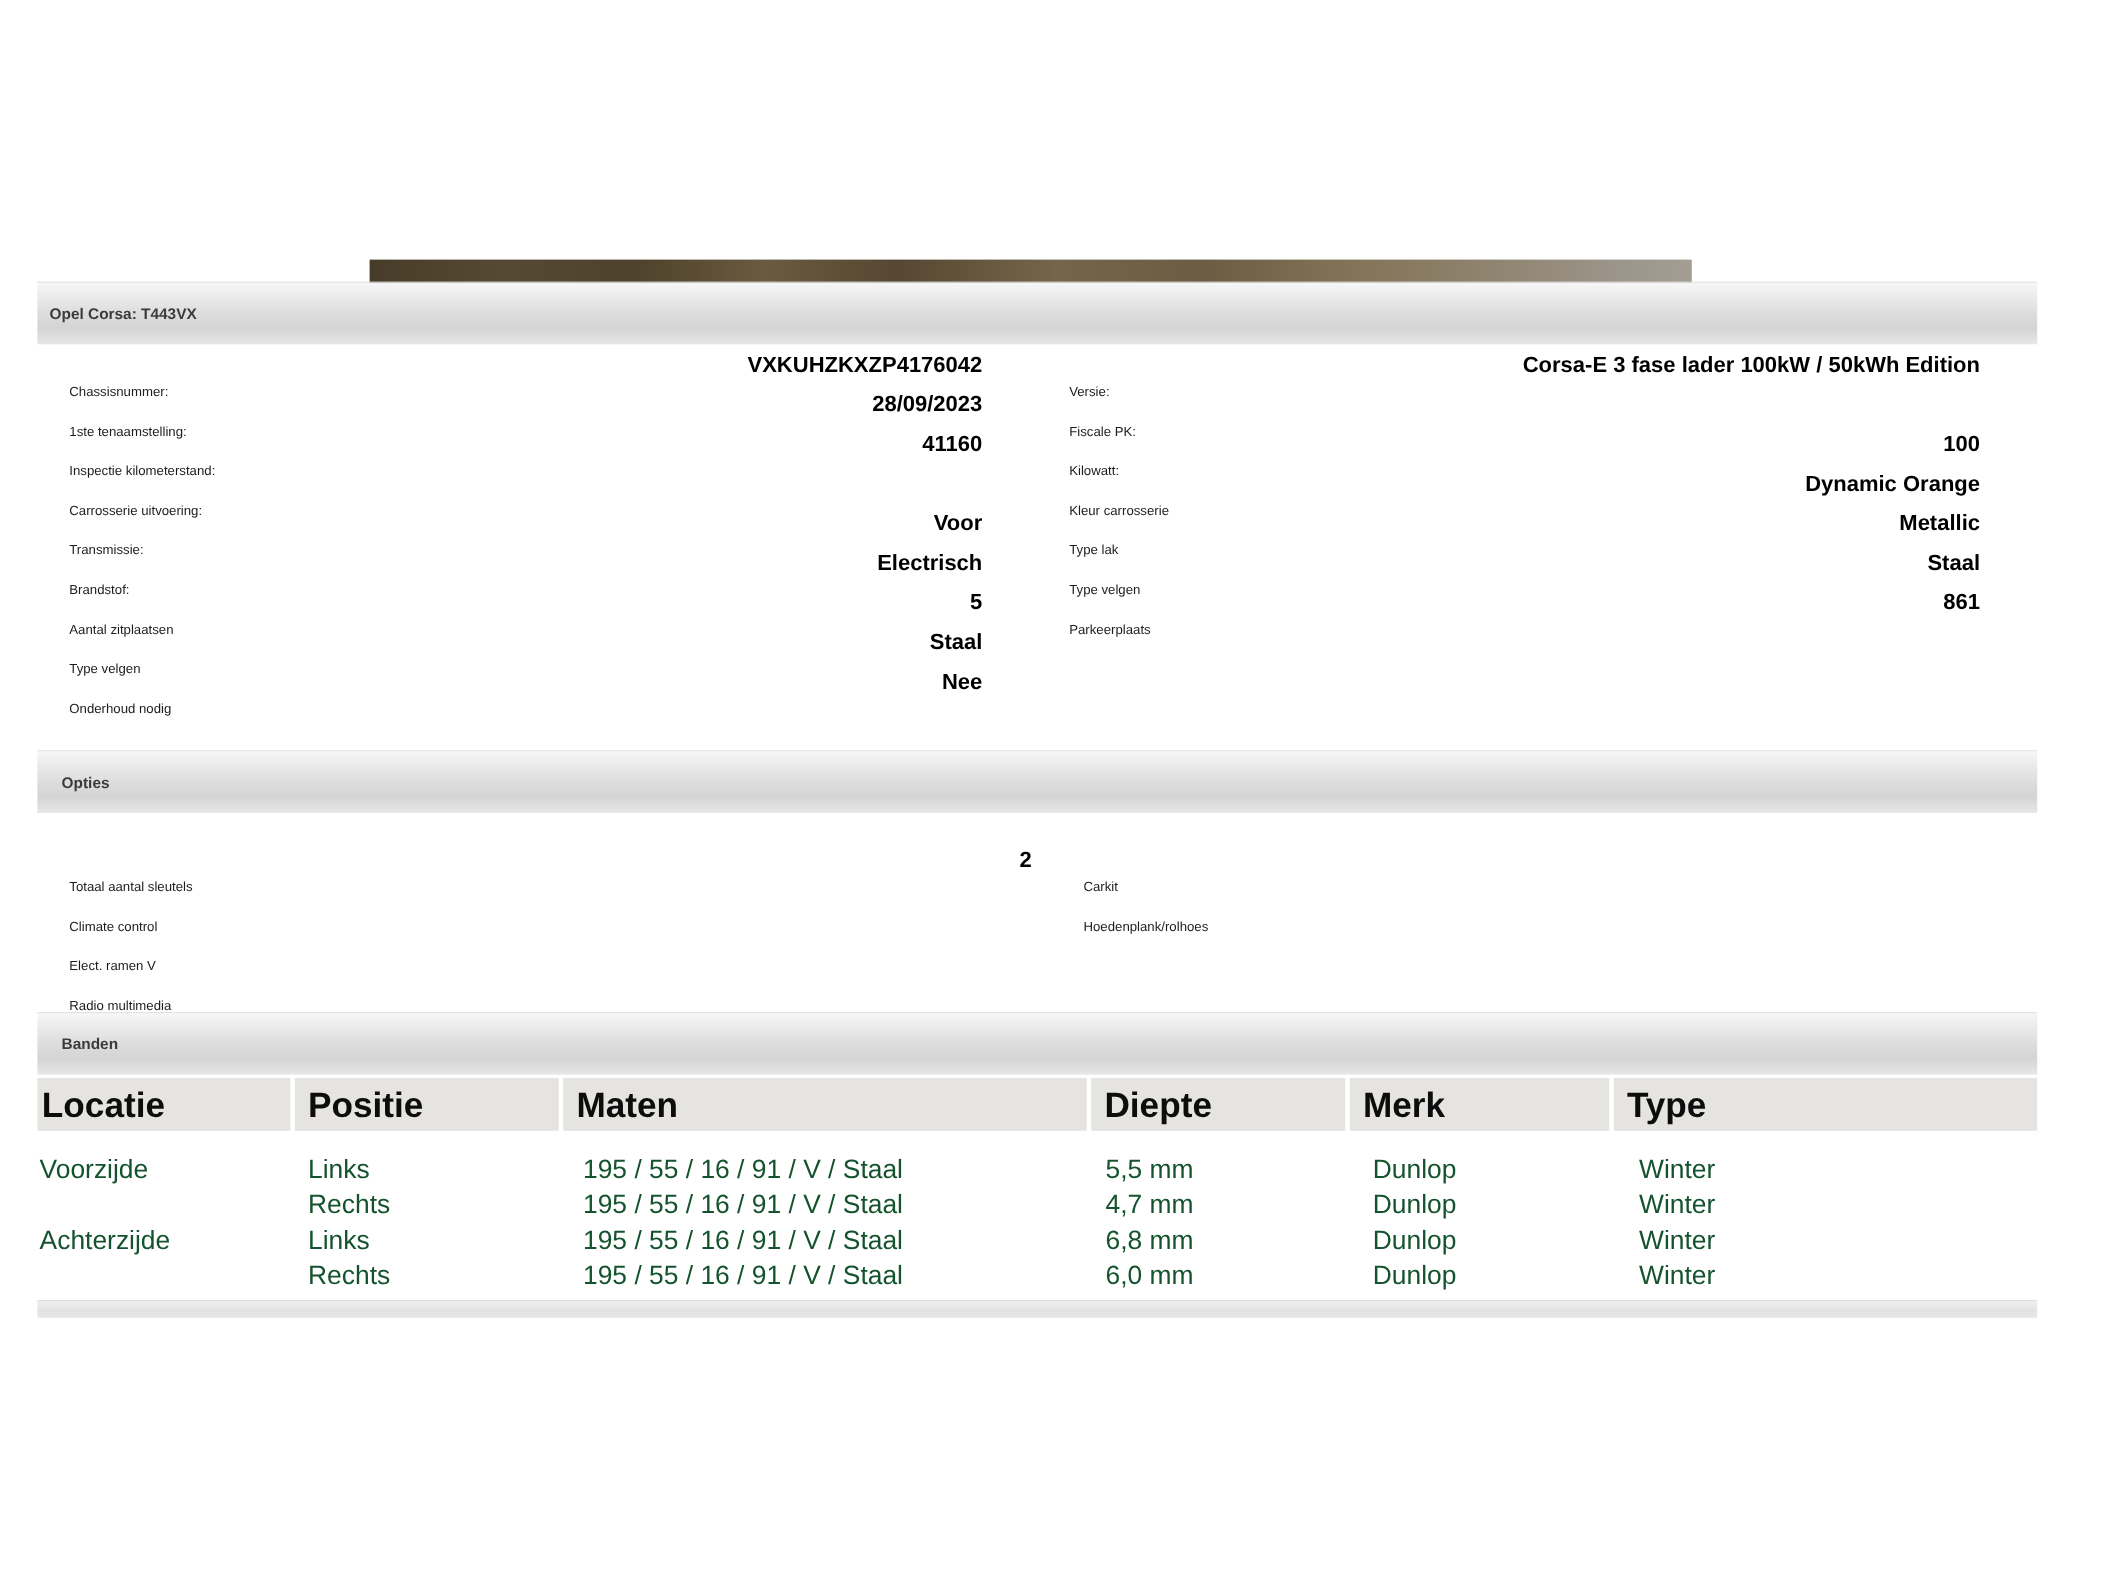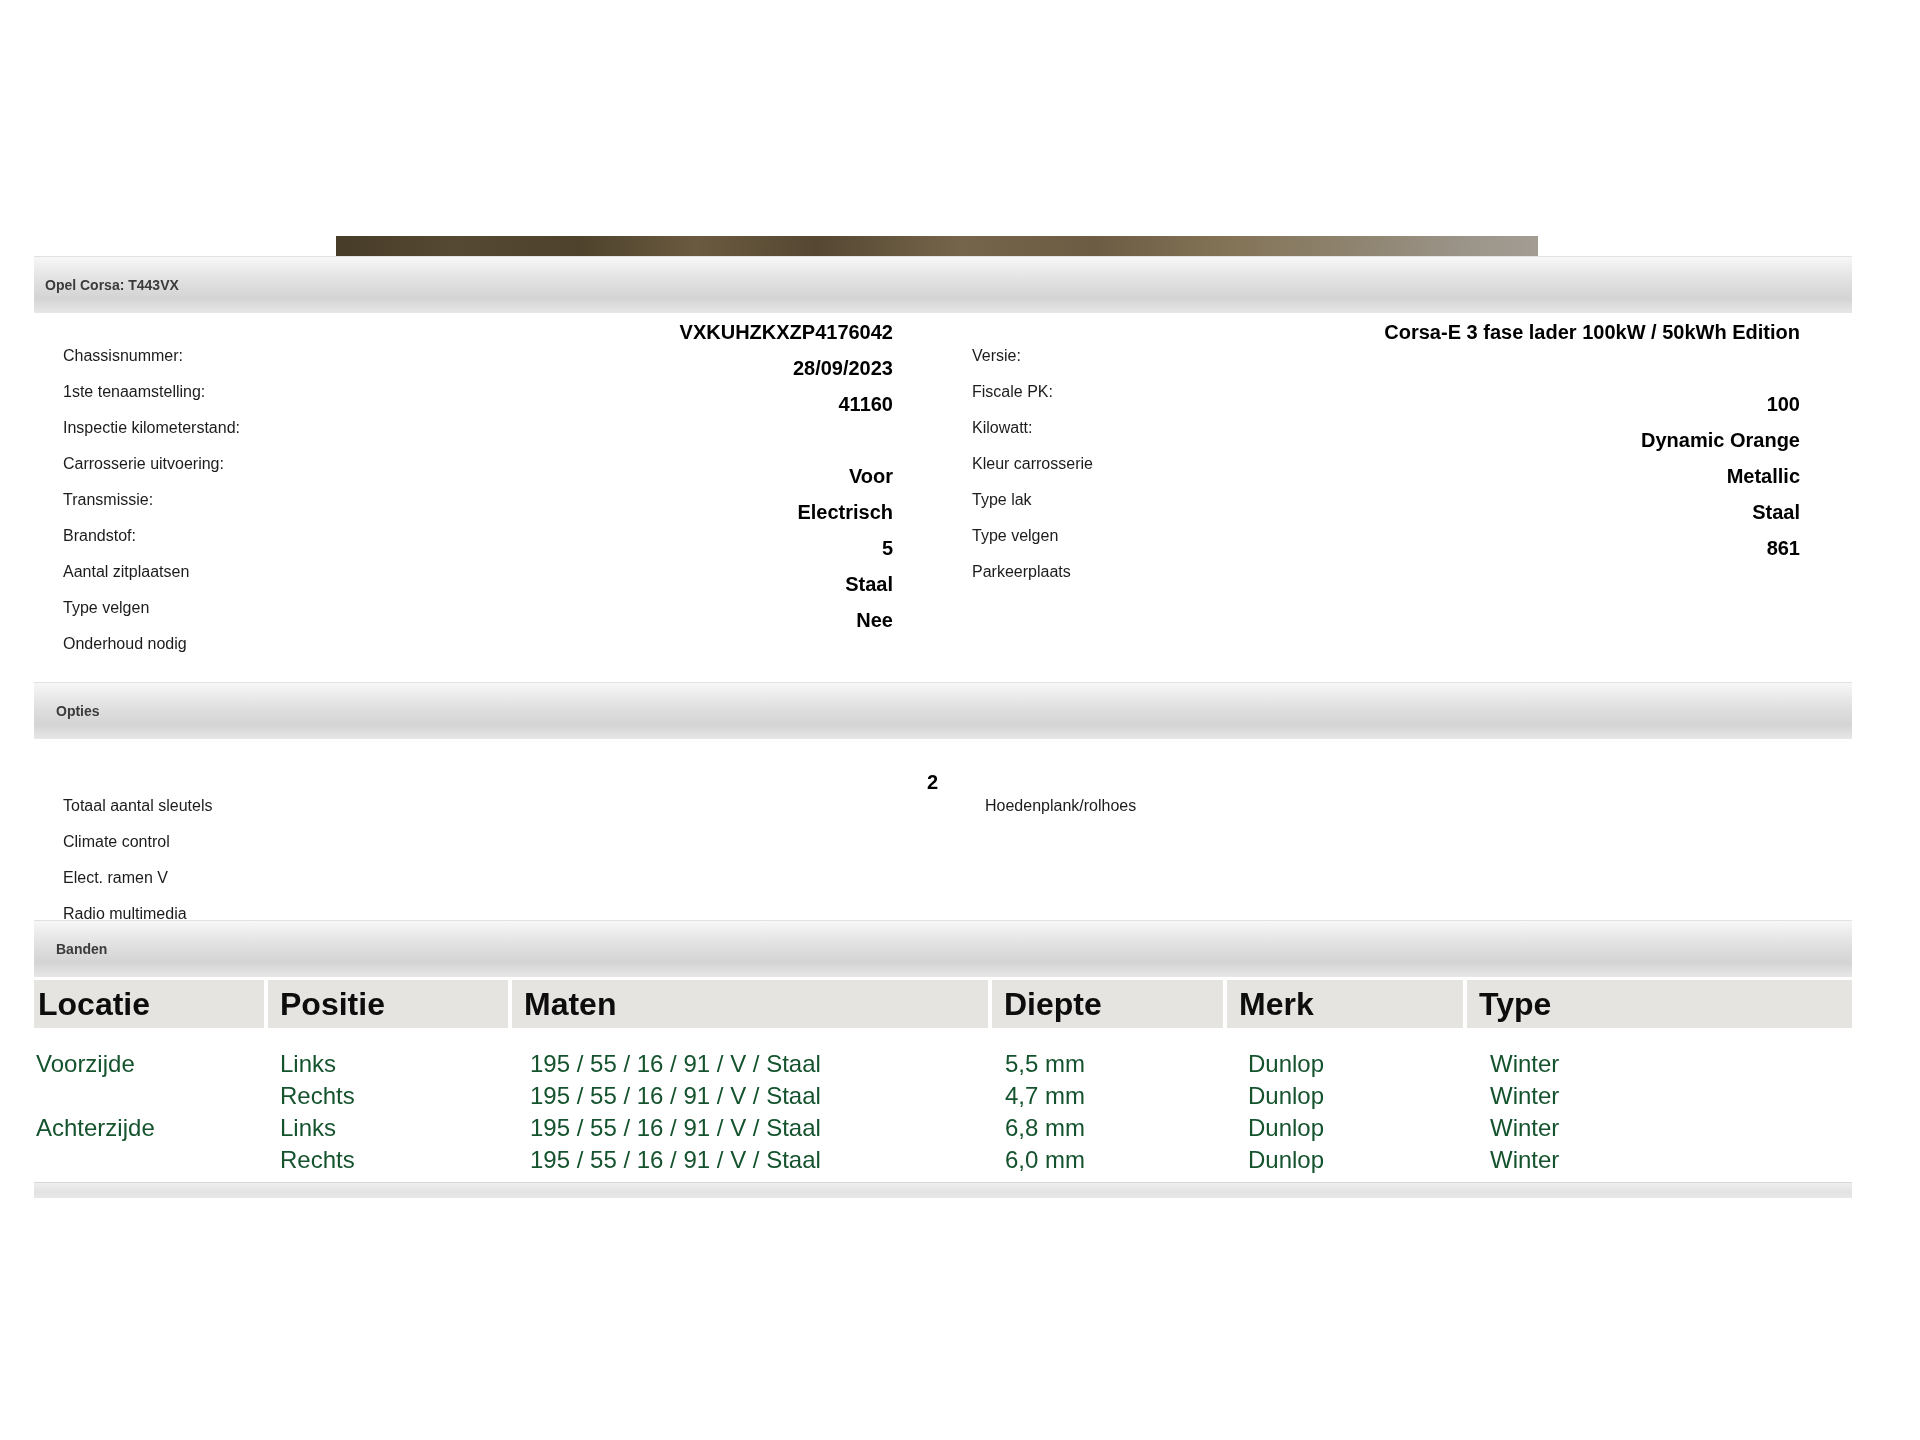--- a/index.html
+++ b/index.html
@@ -24,21 +24,21 @@
   .bar-text{font-weight:bold;font-size:14px;color:#3b3b3b;}
   #title-bar{top:256px;}
   #title-bar .bar-text{padding-left:11px;}
   #opties-bar{top:682px;}
   #banden-bar{top:920px;}
   #opties-bar .bar-text,#banden-bar .bar-text{padding-left:22px;}
 
   
   .kv-col{position:absolute;display:flex;flex-direction:column;}
   .kv-row{height:36px;display:flex;justify-content:space-between;align-items:center;}
-  .kv-label{font-size:16px;color:#1c1c1c;white-space:nowrap;margin-top:47px;}
+  .kv-label{font-size:12px;color:#1c1c1c;white-space:nowrap;margin-top:47px;}
   .kv-value{font-size:20px;font-weight:bold;color:#000;white-space:nowrap;text-align:right;}
   #details-left{left:63px;top:314px;width:830px;}
   #details-right-labels{left:972px;top:314px;width:828px;}
   #opties-left{left:63px;top:764px;width:875px;}
   #opties-right{left:985px;top:764px;width:600px;}
   #opties-right .kv-row{justify-content:flex-start;}
 
   
   .th-cell{
     position:absolute;top:980px;height:48px;background:#e6e4e0;
@@ -160,20 +160,23 @@
       <span class="kv-value"></span>
     </div>
     <div class="kv-row">
       <span class="kv-label">Radio multimedia</span>
       <span class="kv-value"></span>
     </div>
   </div>
 
   <div class="kv-col" id="opties-right">
     <div class="kv-row">
+      <span class="kv-label">Carkit</span>
+    </div>
+    <div class="kv-row">
       <span class="kv-label">Hoedenplank/rolhoes</span>
     </div>
   </div>
 
   <div class="bar" id="banden-bar">
     <span class="bar-text">Banden</span>
   </div>
 
   <div class="th-cell first" style="left:34px;width:230px;">
     <span>Locatie</span>

